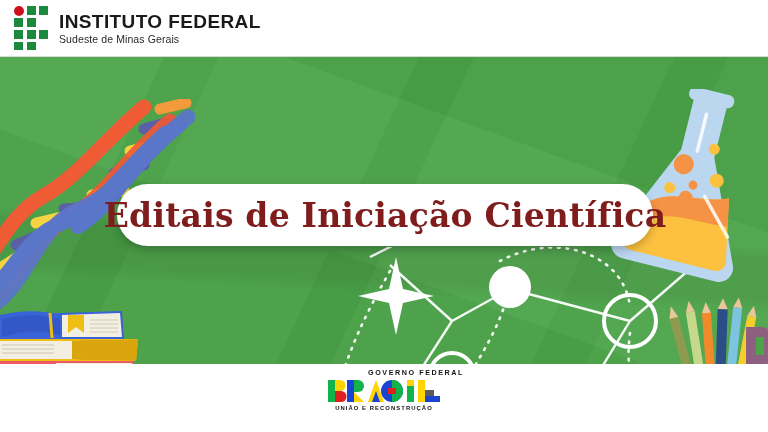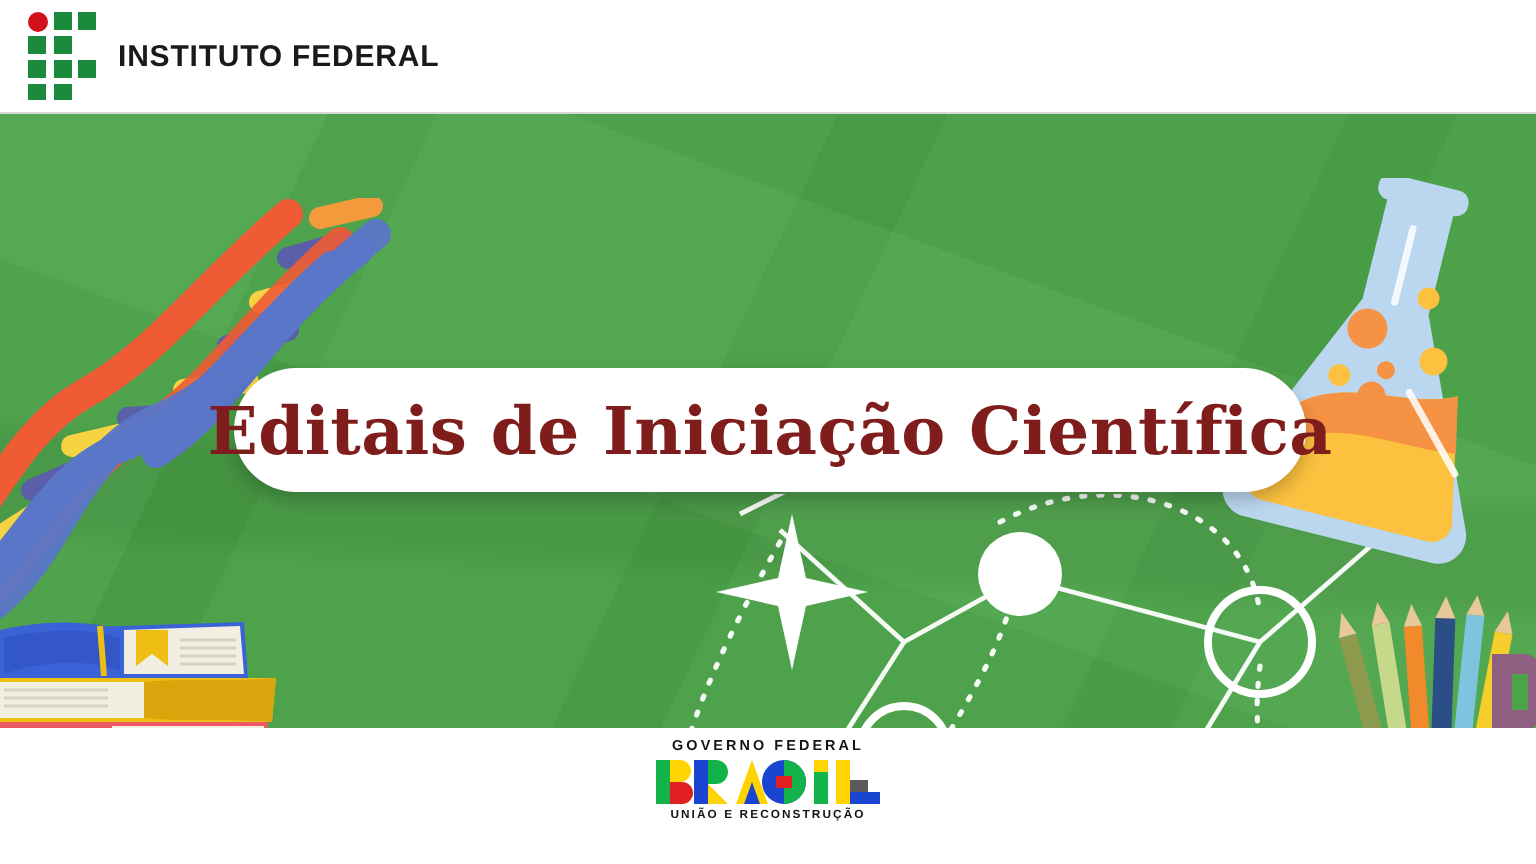--- a/index.html
+++ b/index.html
@@ -10,21 +10,21 @@
   .circ{position:absolute;border-radius:50%;}
   .qtr{position:absolute;}
 
   
   #header{position:absolute;left:0;top:0;width:768px;height:57px;background:#ffffff;z-index:30;}
   #logo-block{position:absolute;left:14px;top:6px;display:flex;align-items:center;gap:9px;z-index:31;}
   #if-mark{position:relative;width:36px;height:44px;}
   #if-mark i{position:absolute;display:block;background:#1C8A3C;}
   #if-mark i.red{background:#D1101B;border-radius:50%;}
   #logo-text{display:flex;flex-direction:column;justify-content:center;line-height:1;}
-  #logo-title{font-size:15px;font-weight:bold;letter-spacing:.4px;color:#1a1a1a;}
+  #logo-title{font-size:19px;font-weight:bold;letter-spacing:.4px;color:#1a1a1a;}
   #logo-sub{font-size:10.5px;color:#2b2b2b;margin-top:3px;letter-spacing:.1px;}
   #header-rule{position:absolute;left:0;top:56px;width:768px;height:1px;background:#d8d8d8;z-index:32;}
 
   
   #green{position:absolute;left:0;top:57px;width:768px;height:307px;
          background:#4CA449;z-index:10;overflow:hidden;}
   
   #green .tex{position:absolute;inset:0;
      background:
        linear-gradient(115deg, rgba(255,255,255,.05) 0 18%, rgba(0,0,0,.04) 18% 24%, rgba(255,255,255,.03) 24% 46%, rgba(0,0,0,.05) 46% 52%, rgba(255,255,255,.04) 52% 74%, rgba(0,0,0,.035) 74% 80%, rgba(255,255,255,.03) 80% 100%),
@@ -53,21 +53,21 @@
      background:#ffffff;border-radius:31px;z-index:40;
      box-shadow:0 4px 9px rgba(0,0,0,.22);
      display:flex;align-items:center;justify-content:center;}
   #title-text{font-family:"DejaVu Serif", serif;font-weight:bold;font-size:33px;
      color:#7f1d1d;letter-spacing:.2px;white-space:nowrap;}
 
   
   #footer{position:absolute;left:0;top:364px;width:768px;height:68px;background:#ffffff;z-index:30;}
   #gov{position:absolute;left:50%;top:368px;transform:translateX(-50%);
        z-index:34;text-align:center;width:160px;}
-  #gov-top{font-size:7.2px;font-weight:bold;letter-spacing:1.55px;color:#141414;}
+  #gov-top{font-size:7.2px;font-weight:bold;letter-spacing:1.55px;color:#141414;text-align:right;}
   #gov-brasil{margin:3px auto 0;width:112px;height:22px;position:relative;}
   #gov-bot{font-size:5.9px;font-weight:bold;letter-spacing:1.05px;color:#141414;margin-top:3px;}
 </style>
 </head>
 <body>
 
 <div id="stage">
 
   <div>
 
@@ -256,20 +256,21 @@
 
       <i style="left:0px;  top:24px; width:9px; height:9px;"></i>
       <i style="left:13px; top:24px; width:9px; height:9px;"></i>
       <i style="left:25px; top:24px; width:9px; height:9px;"></i>
 
       <i style="left:0px;  top:36px; width:9px; height:8px;"></i>
       <i style="left:13px; top:36px; width:9px; height:8px;"></i>
     </div>
     <div id="logo-text">
       <span id="logo-title">INSTITUTO FEDERAL</span>
+      <span id="logo-sub">Sudeste de Minas Gerais</span>
     </div>
   </div>
 
   <div id="footer"></div>
 
   <div id="gov">
     <div id="gov-top">GOVERNO FEDERAL</div>
 
     <div id="gov-brasil" aria-label="BRASIL">
       <svg viewBox="0 0 112 22" width="112" height="22" fill="none">

